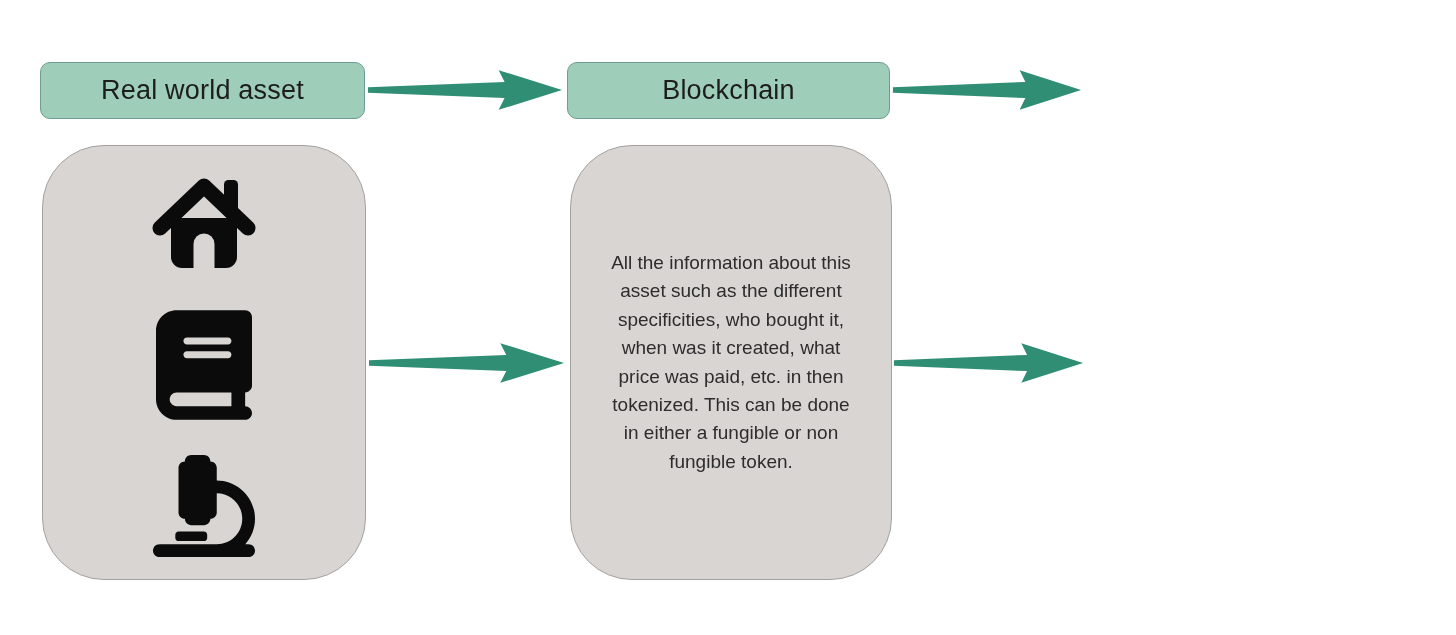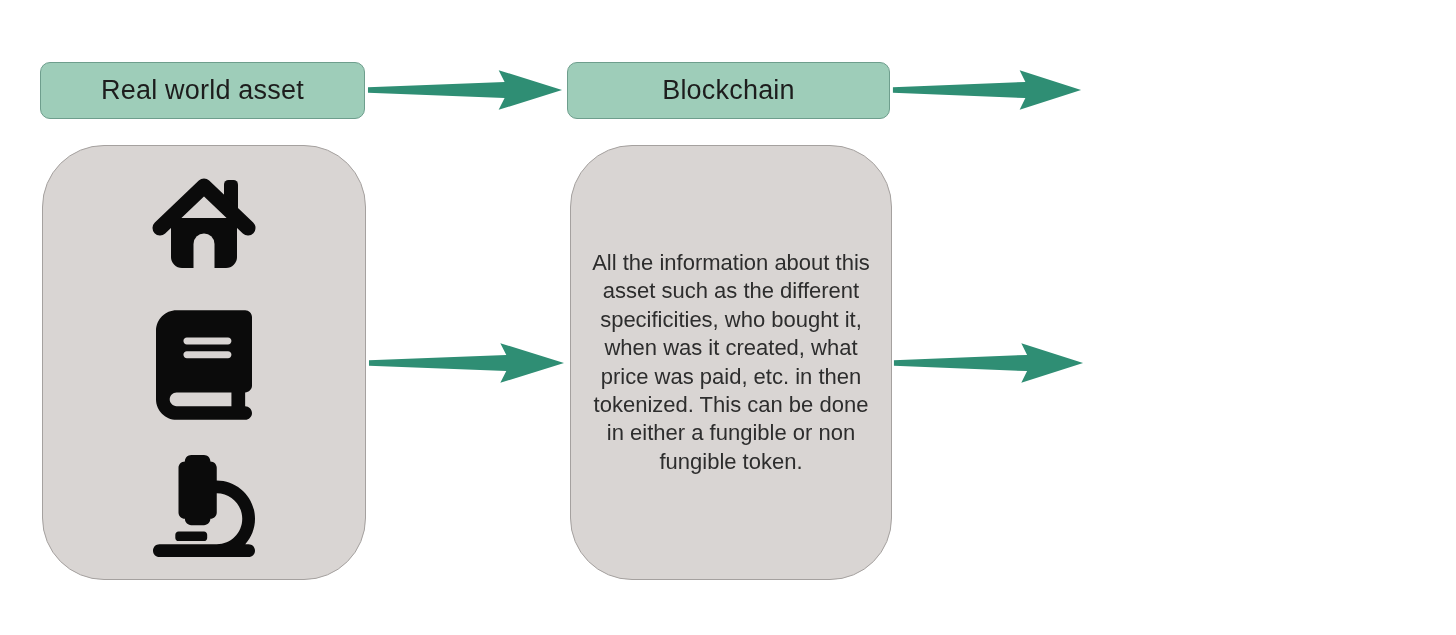--- a/index.html
+++ b/index.html
@@ -44,21 +44,21 @@
   }
   #card-asset{left:42px;width:324px;display:flex;flex-direction:column;align-items:center;justify-content:space-between;padding:30px 0 22px;}
   #card-token{left:570px;width:322px;}
   #card-chain{left:1088px;width:322px;}
 
   .card-text{
     position:absolute;inset:0;
     display:flex;align-items:center;justify-content:center;
     padding:0 12px;
     text-align:center;
-    font-size:22px;line-height:28.4px;color:var(--text);
+    font-size:19px;line-height:28.4px;color:var(--text);
     white-space:pre-line;
   }
   .icon{flex:0 0 auto;}
   .icon svg{display:block;}
 </style>
 </head>
 <body>
 
 <div class="canvas">
 

